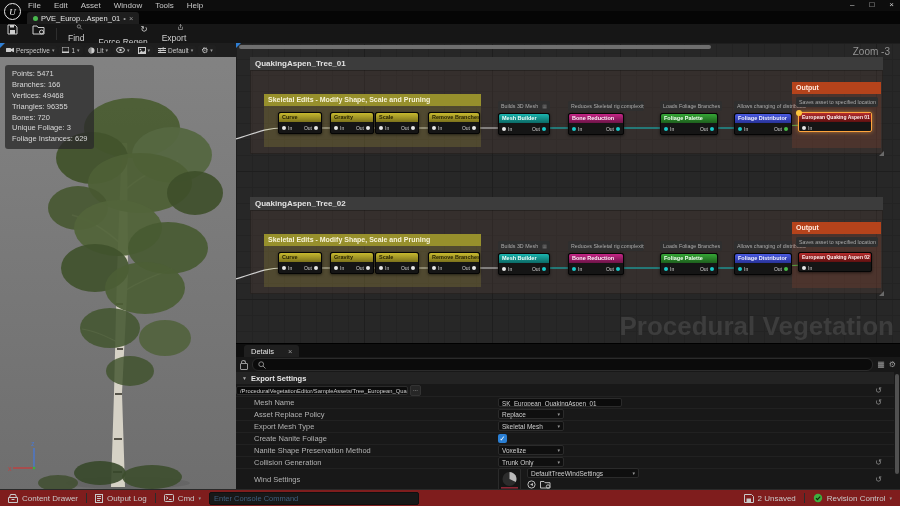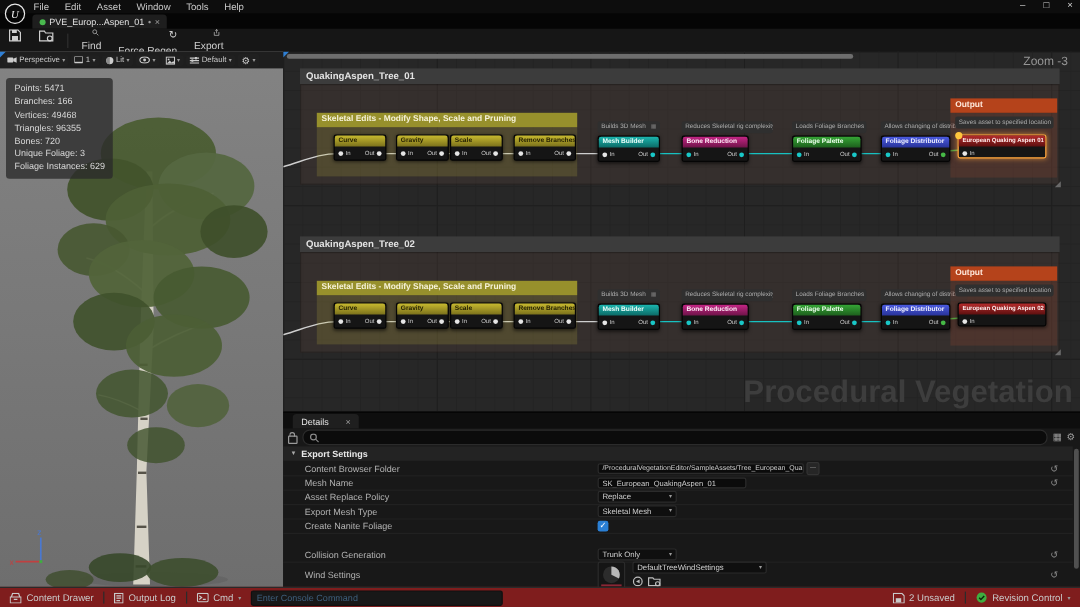--- a/index.html
+++ b/index.html
@@ -650,21 +650,20 @@
         </div>
         <span class="d-topicon">▦</span>
         <span class="d-topicon">⚙</span>
       </div>
       <div id="d-section">
         <span class="tri">▼</span>
         <span>Export Settings</span>
       </div>
 
       <div class="d-row" style="top:40px;">
-        <div class="d-label">Content Browser Folder</div>
         <div class="d-value">
           <div class="txtbox" style="width:172px;">/ProceduralVegetationEditor/SampleAssets/Tree_European_QuakingAspen_01</div>
           <div class="ellipsis-btn">...</div>
         </div>
         <span class="reset">↺</span>
       </div>
 
       <div class="d-row" style="top:52px;">
         <div class="d-label">Mesh Name</div>
         <div class="d-value">
@@ -693,20 +692,29 @@
       <div class="d-row" style="top:76px;">
         <div class="d-label">Export Mesh Type</div>
         <div class="d-value">
           <div class="dd" style="width:66px;">
               <span>Skeletal Mesh</span>
               <span class="chev">▾</span>
             </div>
         </div>
       </div>
 
+      <div class="d-row" style="top:100px;">
+        <div class="d-label">Nanite Shape Preservation Method</div>
+        <div class="d-value">
+          <div class="dd" style="width:66px;">
+              <span>Voxelize</span>
+              <span class="chev">▾</span>
+            </div>
+        </div>
+      </div>
 
       <div class="d-row" style="top:112px;">
         <div class="d-label">Collision Generation</div>
         <div class="d-value">
           <div class="dd" style="width:66px;">
               <span>Trunk Only</span>
               <span class="chev">▾</span>
             </div>
         </div>
         <span class="reset">↺</span>

